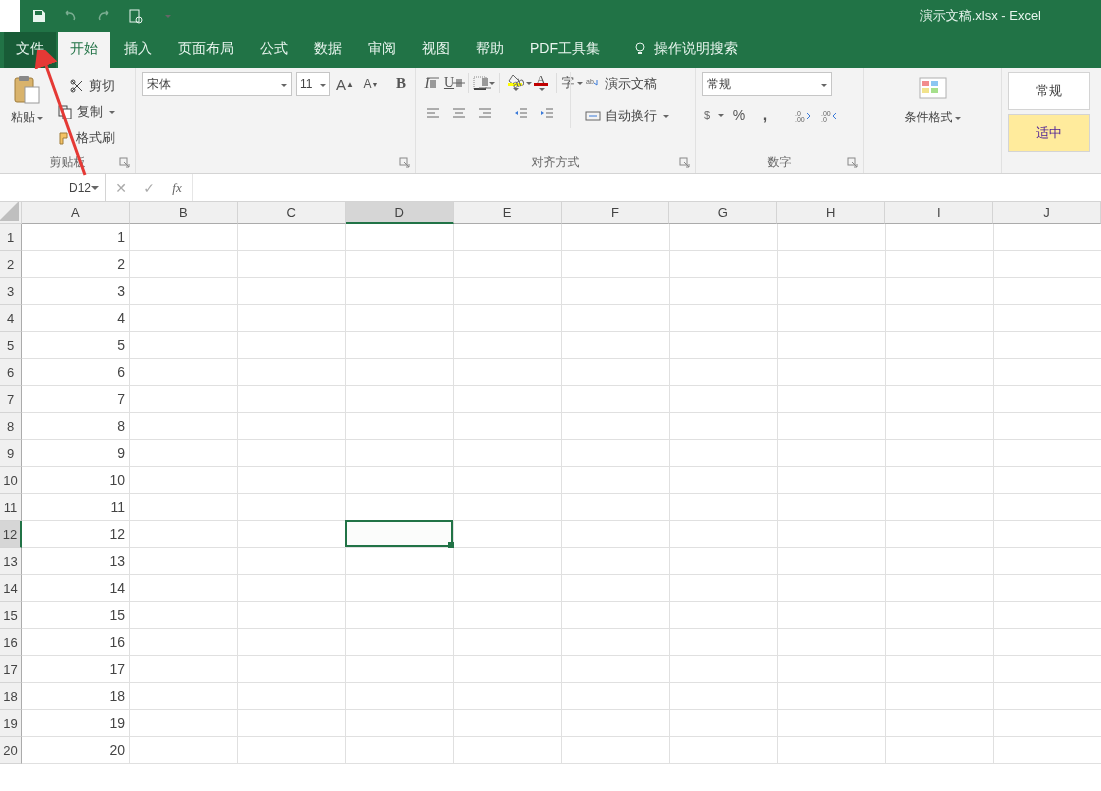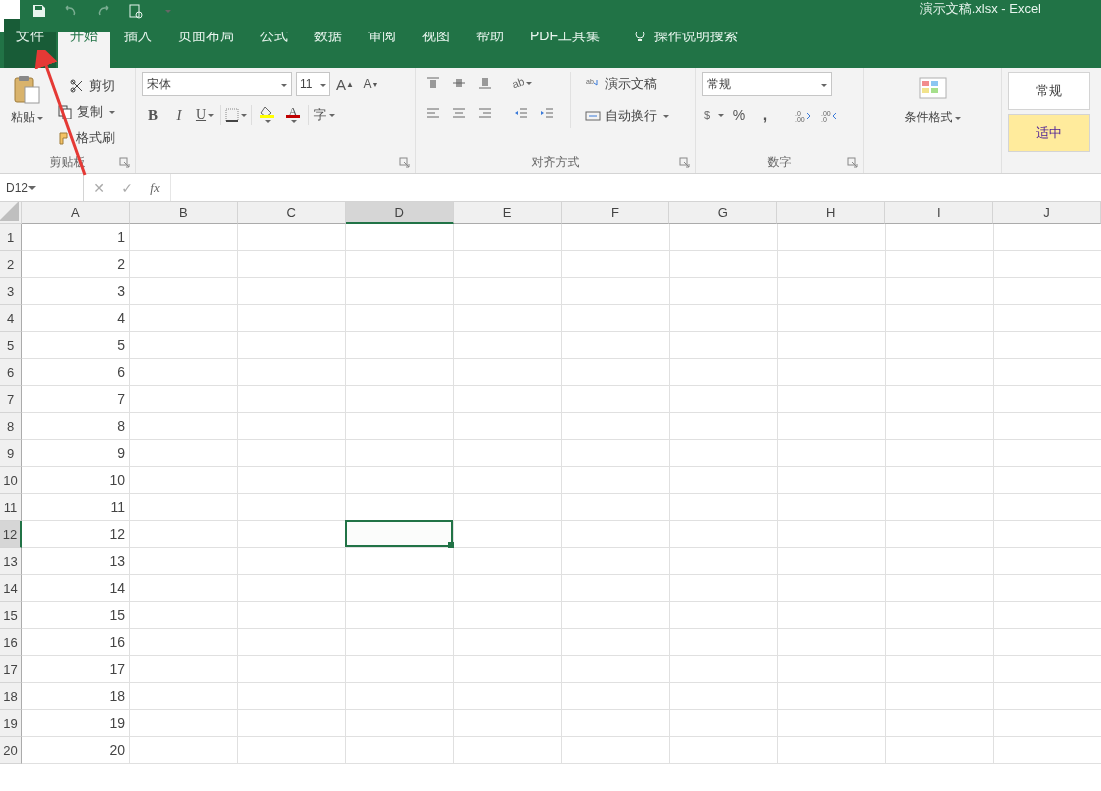--- a/index.html
+++ b/index.html
@@ -1,27 +1,27 @@
 <!DOCTYPE html>
 <html><head>
 <meta charset="utf-8">
 <style>
   * { box-sizing: border-box; margin: 0; padding: 0; font-family: "Microsoft YaHei", sans-serif; }
   body { width: 1101px; height: 791px; overflow: hidden; background: #fff; font-size: 12px; color: #444; }
 
   
-  .titlebar { background: #217346; height: 32px; display: flex; align-items: flex-start; padding: 0 8px; color: #fff; position: relative; margin-left: 20px; }
+  .titlebar { background: #217346; height: 32px; display: flex; align-items: center; padding: 0 8px; color: #fff; position: relative; margin-left: 20px; }
   .qat { display: flex; align-items: center; gap: 10px; }
   .qat-btn { width: 22px; height: 22px; display: flex; align-items: center; justify-content: center; cursor: pointer; color: #e8f5ee; }
   .qat-btn.disabled { opacity: .45; }
   .title-center { position: absolute; left: 0; right: 0; text-align: right; pointer-events: none; color: #e8f5ee; font-size: 13px; padding-right: 60px; }
 
   
   .tabs { background: #217346; height: 36px; display: flex; align-items: flex-end; padding-left: 4px; color: #e8f5ee; gap: 2px; }
-  .tab { padding: 8px 12px 23px; cursor: pointer; font-size: 14px; }
+  .tab { padding: 8px 12px 10px; cursor: pointer; font-size: 14px; }
   .tab.file { background: #185c37; }
   .tab.active { background: #f3f3f3; color: #217346; }
   .tab-search { display: flex; align-items: flex-start; gap: 6px; margin-left: 6px; }
   .tab-bulb { width: 16px; height: 16px; }
 
   
   .ribbon { background: #f3f3f3; border-bottom: 1px solid #d4d4d4; height: 106px; display: flex; }
   .group { border-right: 1px solid #e1e1e1; display: flex; flex-direction: column; position: relative; padding: 4px 6px 2px; }
   .group-body { flex: 1; display: flex; align-items: flex-start; gap: 6px; }
   .group-label { height: 18px; text-align: center; color: #666; font-size: 12px; line-height: 18px; }
@@ -43,21 +43,21 @@
   .color-swatch { width: 14px; height: 3px; display: block; margin-top: -2px; }
 
   .number-box { width: 130px; height: 24px; border: 1px solid #c6c6c6; background: #fff; padding: 0 4px; display: flex; align-items: center; justify-content: space-between; cursor: pointer; }
 
   .style-box { width: 82px; height: 38px; border: 1px solid #d4d4d4; background: #fff; display: flex; align-items: center; justify-content: center; cursor: pointer; font-size: 13px; }
   .style-box.normal { color: #444; }
   .style-box.good { background: #ffeb9c; color: #4c1d95; }
 
   
   .namebar { height: 28px; border-bottom: 1px solid #d4d4d4; display: flex; align-items: stretch; background: #fff; }
-  .namebox { width: 84px; border-right: 1px solid #d4d4d4; display: flex; align-items: center; padding: 0 6px; justify-content: flex-start; cursor: text; }
+  .namebox { width: 106px; border-right: 1px solid #d4d4d4; display: flex; align-items: center; padding: 0 6px; justify-content: flex-end; cursor: text; }
   .namebox .dd-arrow { border: 4px solid transparent; border-top-color: #666; transform: translateY(2px); }
   .fx-btns { display: flex; align-items: center; border-right: 1px solid #e6e6e6; padding: 0 6px; gap: 10px; color: #aaa; }
   .fx-btn { width: 18px; height: 18px; display: flex; align-items: center; justify-content: center; cursor: pointer; }
   .formula { flex: 1; padding: 0 6px; display: flex; align-items: center; cursor: text; }
 
   
   .grid-wrap { position: relative; height: 589px; overflow: hidden; }
   .corner { position: absolute; left: 0; top: 0; width: 22px; height: 22px; background: #f0f0f0; border-right: 1px solid #d4d4d4; border-bottom: 1px solid #d4d4d4; }
   .corner::after { content: ""; position: absolute; right: 2px; bottom: 2px; width: 0; height: 0; border: 10px solid transparent; border-right-color: #bfbfbf; border-bottom-color: #bfbfbf; }
   .colhdrs { position: absolute; left: 22px; top: 0; right: 0; height: 22px; display: flex; }
@@ -175,21 +175,21 @@
     <div class="group-label">剪贴板</div>
     <div class="group-launcher">
       <svg width="12" height="12" viewBox="0 0 12 12">
           <rect x="1" y="1" width="7" height="7" fill="none" stroke="#888"></rect>
           <path d="M5 5l5 5M10 7v3H7" stroke="#888" fill="none"></path>
         </svg>
     </div>
   </div>
 
   <div class="group" style="width:280px">
-    <div class="group-body" style="flex-direction:column;gap:8px;width:100%">
+    <div class="group-body" style="flex-direction:row;gap:8px;width:100%">
       <div class="font-row">
         <div class="font-name">
           <span>宋体</span>
           <span class="dd"></span>
         </div>
         <div class="font-size">
           <span>11</span>
           <span class="dd"></span>
         </div>
         <div class="mini-btn" style="font-size:15px">A<sup style="font-size:8px">▲</sup></div>

